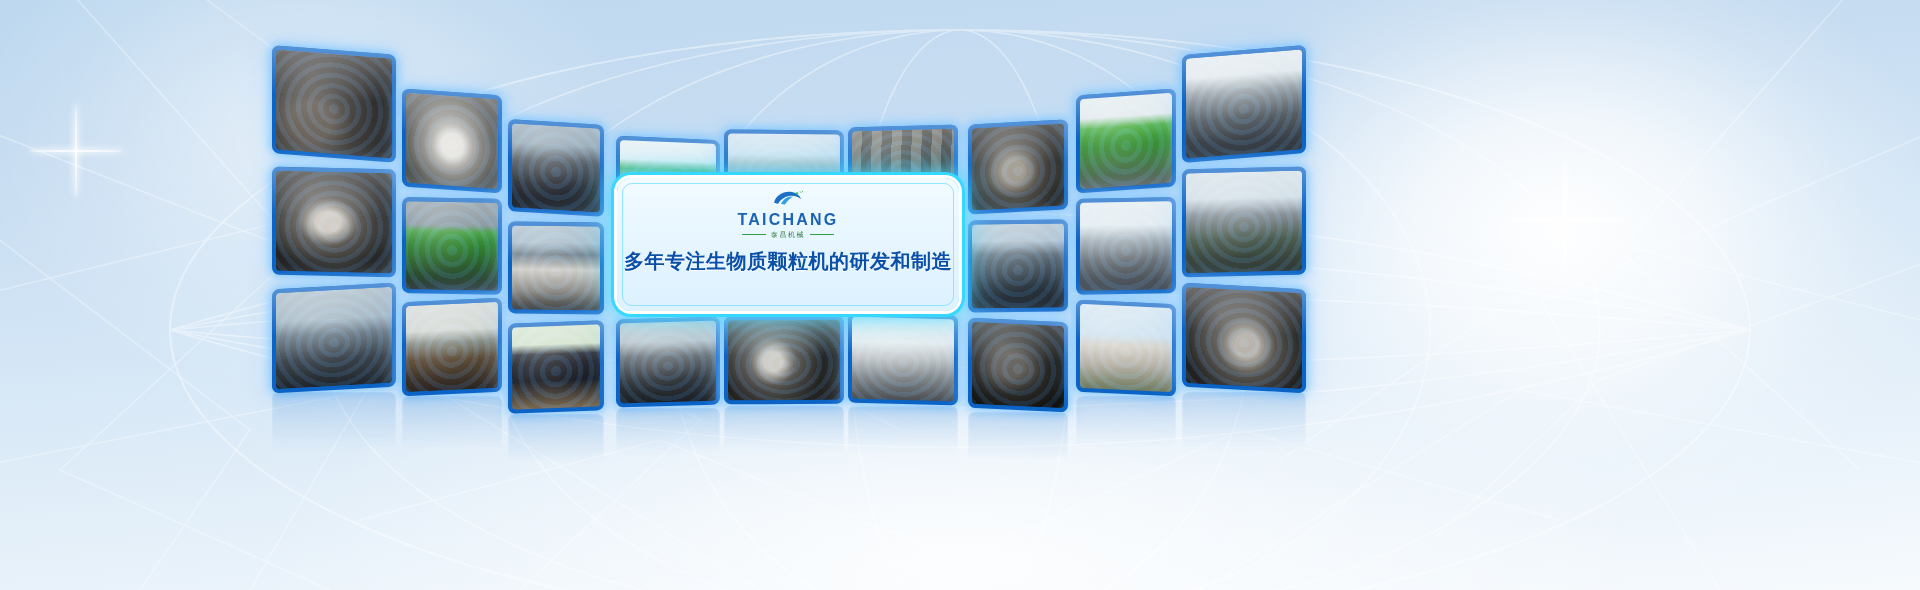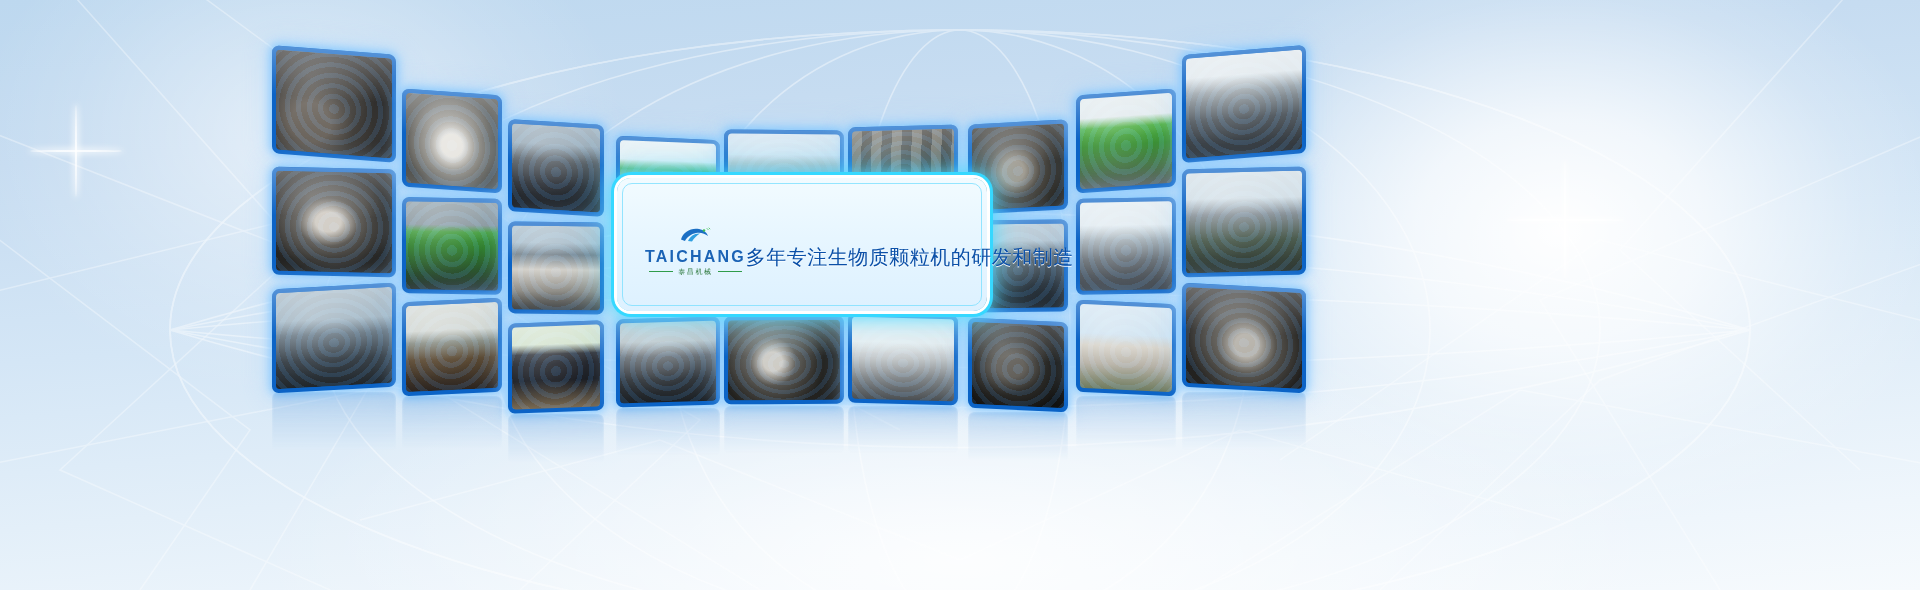--- a/index.html
+++ b/index.html
@@ -64,40 +64,39 @@
   
   #panel{
     position:absolute;left:617px;top:178px;width:342px;height:133px;
     border-radius:14px;
     background:linear-gradient(180deg,#f2fbff 0%,#e7f6ff 45%,#ddf1ff 100%);
     box-shadow:
       0 0 0 3px #ffffff,
       0 0 0 6px #36d8ff,
       0 0 16px 7px rgba(70,215,255,.75),
       0 0 34px 16px rgba(120,225,255,.40);
-    display:flex;flex-direction:row;align-items:center;justify-content:flex-start;
+    display:flex;flex-direction:column;align-items:center;justify-content:flex-start;
     z-index:40;
-    padding-left:28px;
   }
   #panel::before{
     content:"";position:absolute;inset:5px;border-radius:10px;
     border:1px solid rgba(130,225,255,.85);pointer-events:none;
   }
   .logo-wrap{margin-top:11px;display:flex;flex-direction:column;align-items:center;}
   .logo-mark{width:34px;height:21px;display:block;}
   .logo-word{
     font-size:16px;font-weight:700;letter-spacing:2.2px;color:#1b63b5;
     line-height:1;margin-top:2px;font-family:"Liberation Sans",sans-serif;
   }
   .logo-sub-row{display:flex;align-items:center;gap:5px;margin-top:3px;}
   .logo-rule{width:24px;height:1px;background:#2f9c4a;}
   .logo-sub{font-size:7px;color:#2f7a3f;letter-spacing:1.6px;line-height:1;}
   .slogan{
-    margin-top:26px;text-align:center;color:#0b50a8;
-    font-size:20px;font-weight:400;line-height:1.42;letter-spacing:.5px;
+    margin-top:9px;text-align:center;color:#0b50a8;
+    font-size:20px;font-weight:700;line-height:1.42;letter-spacing:.5px;
     text-shadow:0 1px 0 rgba(255,255,255,.9);
   }
   .slogan div{white-space:nowrap;}
 </style>
 </head>
 <body>
 
 <div id="stage">
 
   <svg class="globe" viewBox="0 0 1920 590" preserveAspectRatio="none">

